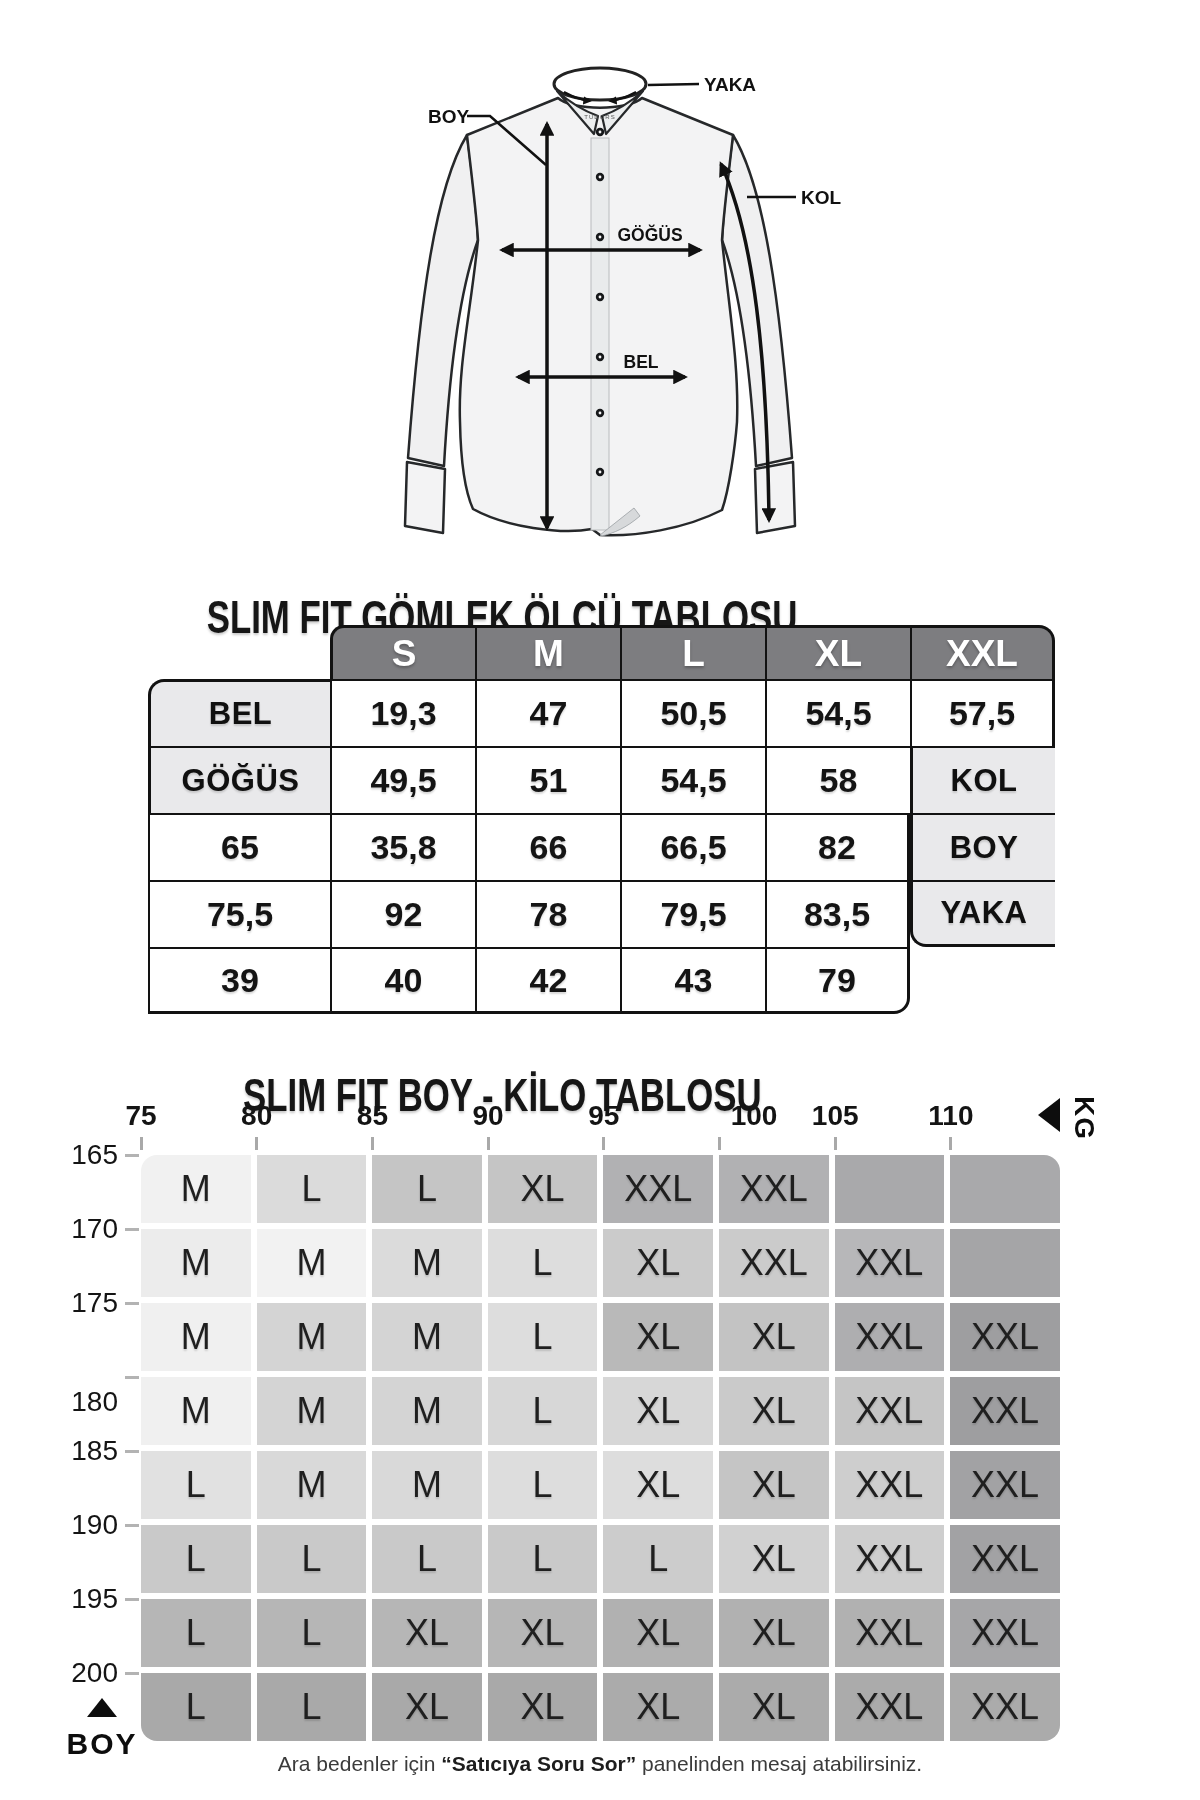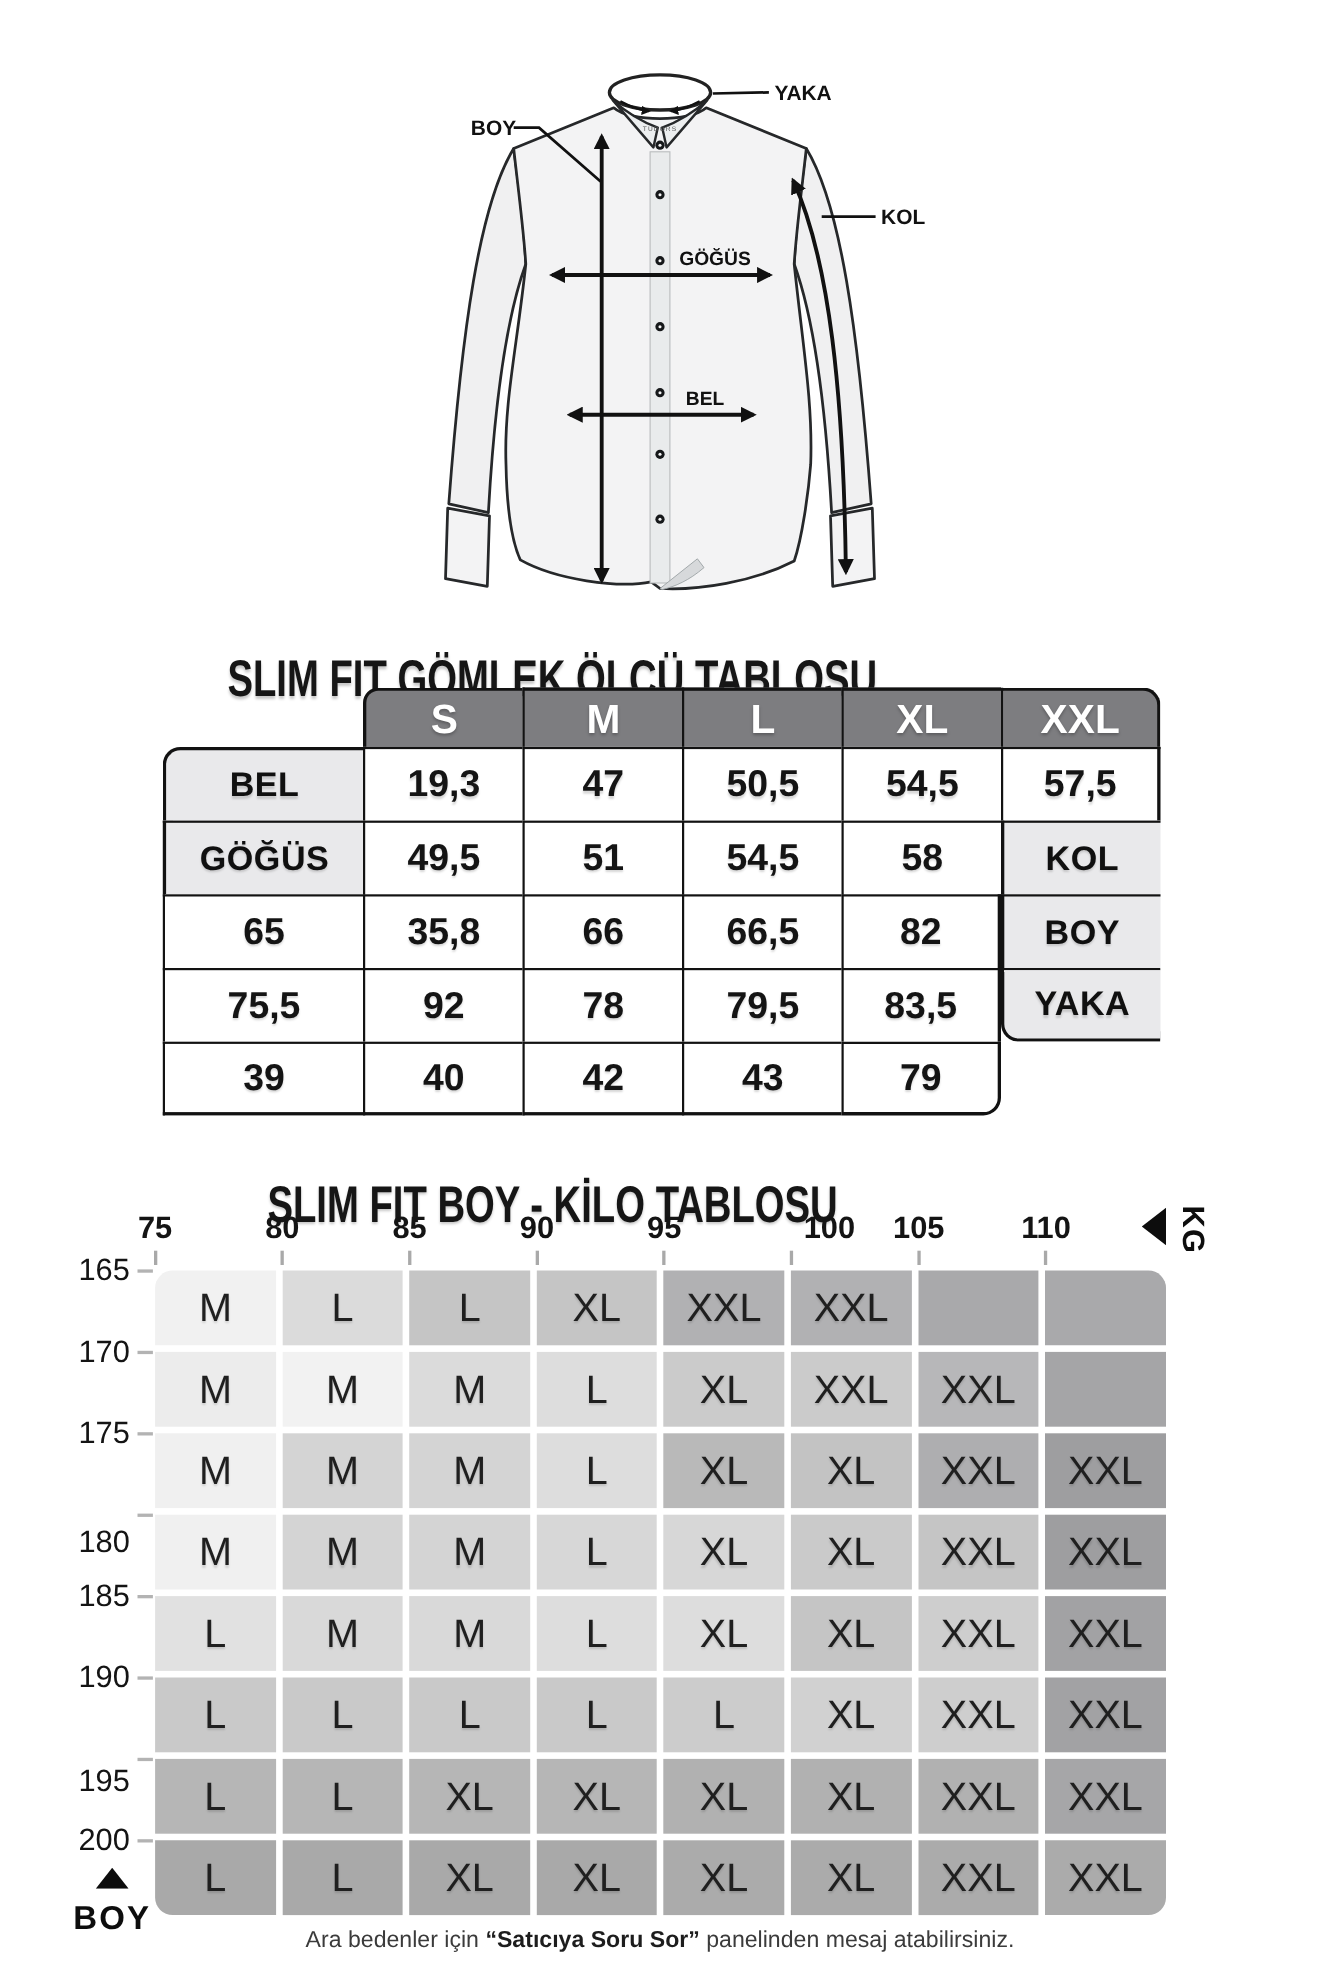--- a/index.html
+++ b/index.html
@@ -282,21 +282,21 @@
         <div class="boy-num" style="top: 173px;">170</div>
         <div class="boy-tick" style="top: 187.5px;"></div>
         <div class="boy-num" style="top: 247px;">175</div>
         <div class="boy-tick" style="top: 261.5px;"></div>
         <div class="boy-num" style="top: 321px; margin-top: 25px;">180</div>
         <div class="boy-tick" style="top: 335.5px;"></div>
         <div class="boy-num" style="top: 395px;">185</div>
         <div class="boy-tick" style="top: 409.5px;"></div>
         <div class="boy-num" style="top: 469px;">190</div>
         <div class="boy-tick" style="top: 483.5px;"></div>
-        <div class="boy-num" style="top: 543px; margin-top: 20px;">195</div>
+        <div class="boy-num" style="top: 543px;">195</div>
         <div class="boy-tick" style="top: 557.5px;"></div>
         <div class="boy-num" style="top: 617px;">200</div>
         <div class="boy-tick" style="top: 631.5px;"></div>
       </div>
 
     <div class="boy-flag">
       <svg width="30" height="19" viewBox="0 0 30 19">
         <polygon points="15,0 30,19 0,19" fill="#0d0d0d"></polygon>
       </svg>
       <span class="boy-txt">BOY</span>

